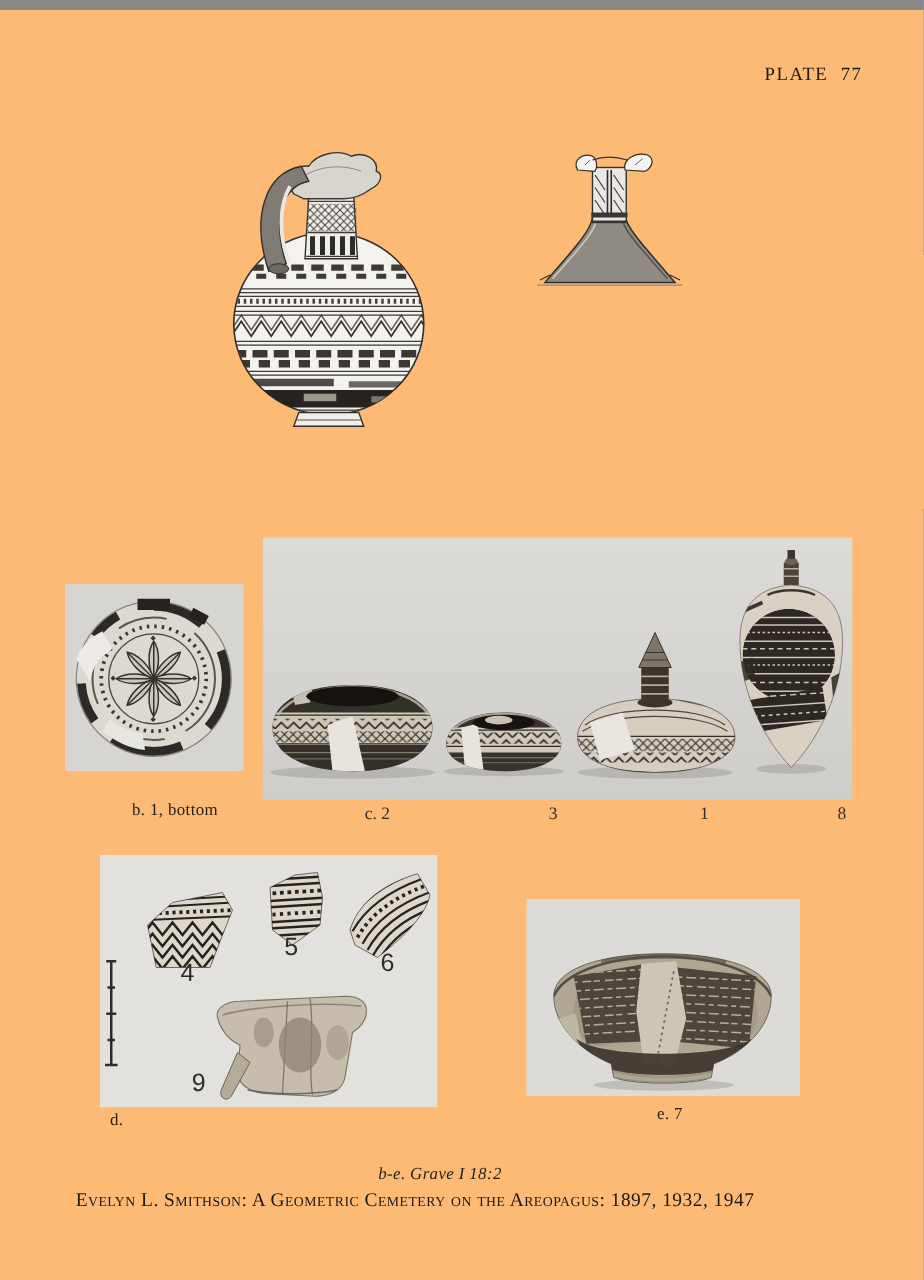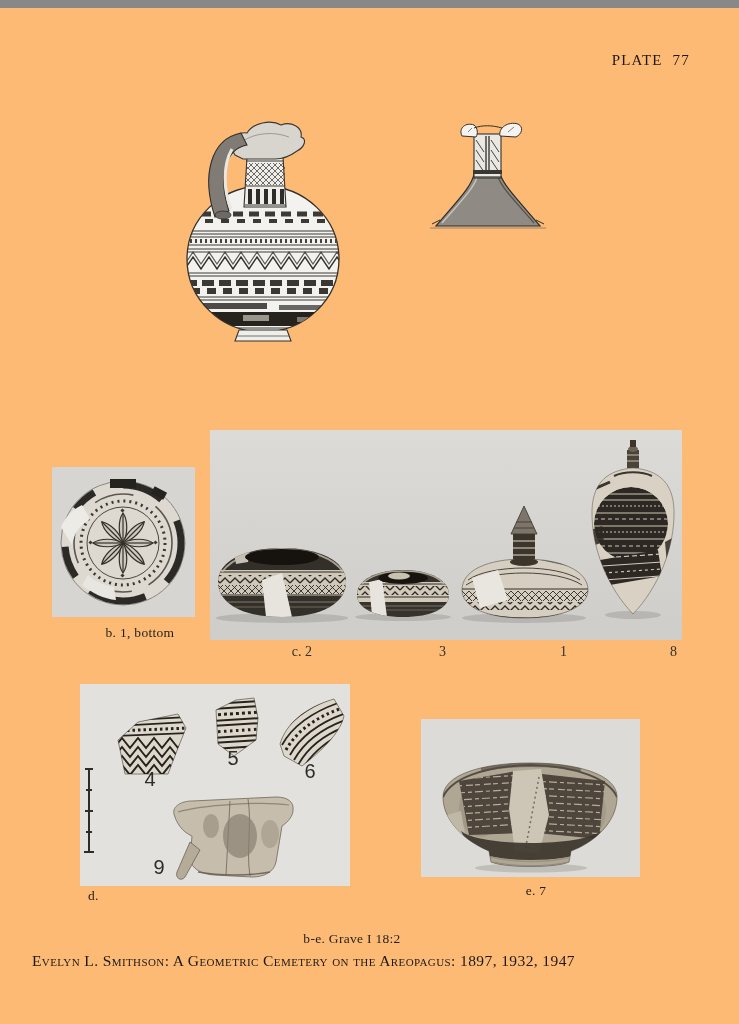--- a/index.html
+++ b/index.html
@@ -6,26 +6,26 @@
   #page{
     position:relative;width:739px;height:1024px;margin:8px auto;
     background:#fdba74;overflow:hidden;
     font-family:"Liberation Serif","DejaVu Serif",serif;color:#1c1a18;
   }
   .abs{position:absolute;}
   .caption{font-size:13.5px;letter-spacing:.3px;color:#211f1c;}
   .center{text-align:center;}
   #plate-header{top:44px;right:49px;font-size:15px;letter-spacing:1.2px;word-spacing:5px;}
   #caption-a{left:297px;top:354px;width:200px;}
-  #caption-b{left:60px;top:617px;width:160px;}
+  #caption-b{left:60px;top:632px;width:160px;}
   #caption-d{left:88px;top:880px;}
   #caption-e{left:496px;top:875px;width:80px;}
-  #caption-range{left:252px;top:923px;width:200px;}
+  #caption-range{left:252px;top:923px;width:200px;font-style:italic;}
   #credit-line{
-    left:32px;top:944px;width:600px;
+    left:32px;top:944px;width:600px;text-align:center;
     font-variant:small-caps;font-size:15.5px;letter-spacing:.4px;color:#1b1916;
   }
   .c-label{top:636px;width:80px;text-align:right;font-size:14px;color:#32302c;}
   .d-num{font-family:"Liberation Sans","DejaVu Sans",sans-serif;font-size:20px;color:#2e2c29;width:30px;text-align:center;}
   .photo{box-shadow:0 0 0 0;}
   svg{display:block;}
 </style>
 </head>
 <body>
 

